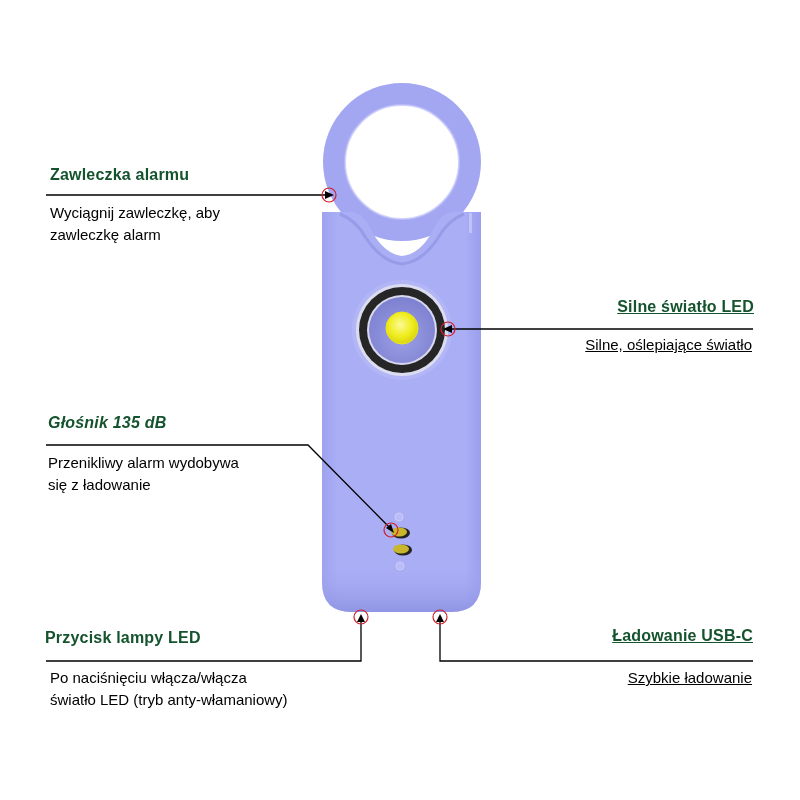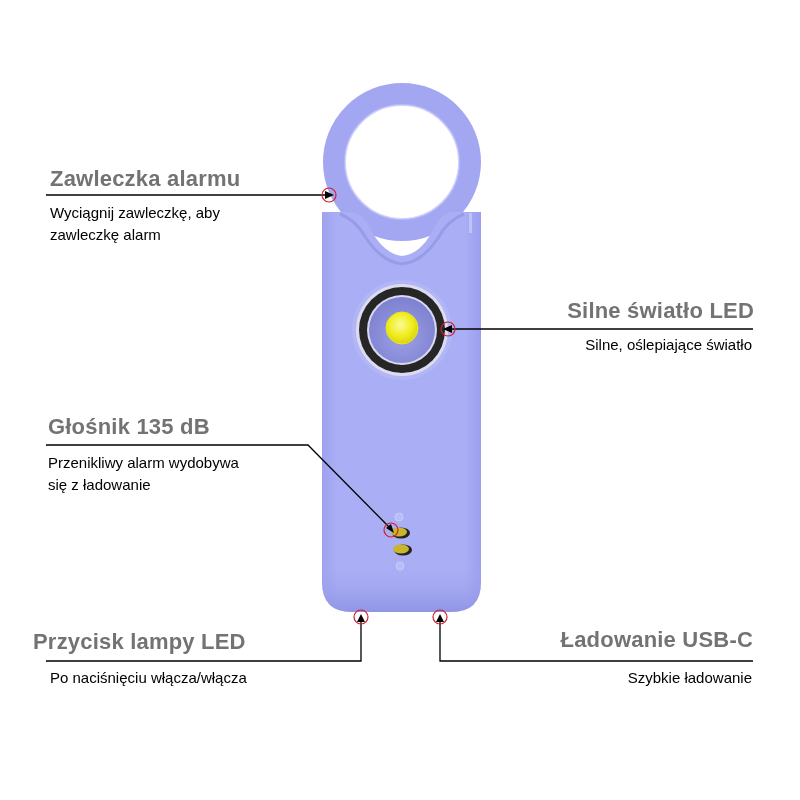--- a/index.html
+++ b/index.html
@@ -1,20 +1,20 @@
 <!DOCTYPE html>
 <html><head>
 <meta charset="utf-8">
 <style>
   html, body { margin: 0; padding: 0; background: #ffffff; }
   body { width: 800px; height: 800px; position: relative; overflow: hidden;
          font-family: "Liberation Sans", "DejaVu Sans", sans-serif; color: #111; }
-  .label-title { position: absolute; font-weight: bold; font-size: 22px; letter-spacing: 0.2px; white-space: nowrap; color:#737373; }
+  .label-title { position: absolute; font-weight: bold; font-size: 16px; letter-spacing: 0.2px; white-space: nowrap; color:#14532d; }
   .label-desc { position: absolute; font-size: 15px; line-height: 22px; color: #000000; }
-  .right { text-align: right; }
+  .right { text-align: right; text-decoration: underline; }
   svg.overlay { position: absolute; left: 0; top: 0; }
 </style>
 </head>
 <body>
 
 <svg class="overlay" width="800" height="800" viewBox="0 0 800 800">
   <defs>
     <linearGradient id="bodyGrad" x1="0" x2="1" y1="0" y2="0">
       <stop offset="0" stop-color="#9ea2ef"></stop>
       <stop offset="0.1" stop-color="#aaaef5"></stop>
@@ -96,27 +96,28 @@
 <div class="label-desc" style="left:50px; top:202px;">
   <div>Wyciągnij zawleczkę, aby</div>
   <div>zawleczkę alarm</div>
 </div>
 
 <div class="label-title right" style="right:46px; top:298px;">Silne światło LED</div>
 <div class="label-desc right" style="right:48px; top:334px;margin-left:28px;">
   <div>Silne, oślepiające światło</div>
 </div>
 
-<div class="label-title" style="left:48px; top:414px;">Głośnik 135 dB</div>
+<div class="label-title" style="left:48px; top:414px;font-style:italic;">Głośnik 135 dB</div>
 <div class="label-desc" style="left:48px; top:452px;">
   <div>Przenikliwy alarm wydobywa</div>
   <div>się z ładowanie</div>
 </div>
 
-<div class="label-title" style="left:33px; top:629px;">Przycisk lampy LED</div>
+<div class="label-title" style="left:45px; top:629px;">Przycisk lampy LED</div>
 <div class="label-desc" style="left:50px; top:667px;">
   <div>Po naciśnięciu włącza/włącza</div>
+  <div>światło LED (tryb anty-włamaniowy)</div>
 </div>
 
 <div class="label-title right" style="right:47px; top:627px;">Ładowanie USB-C</div>
 <div class="label-desc right" style="right:48px; top:667px;">
   <div>Szybkie ładowanie</div>
 </div>
 
 </body></html>

